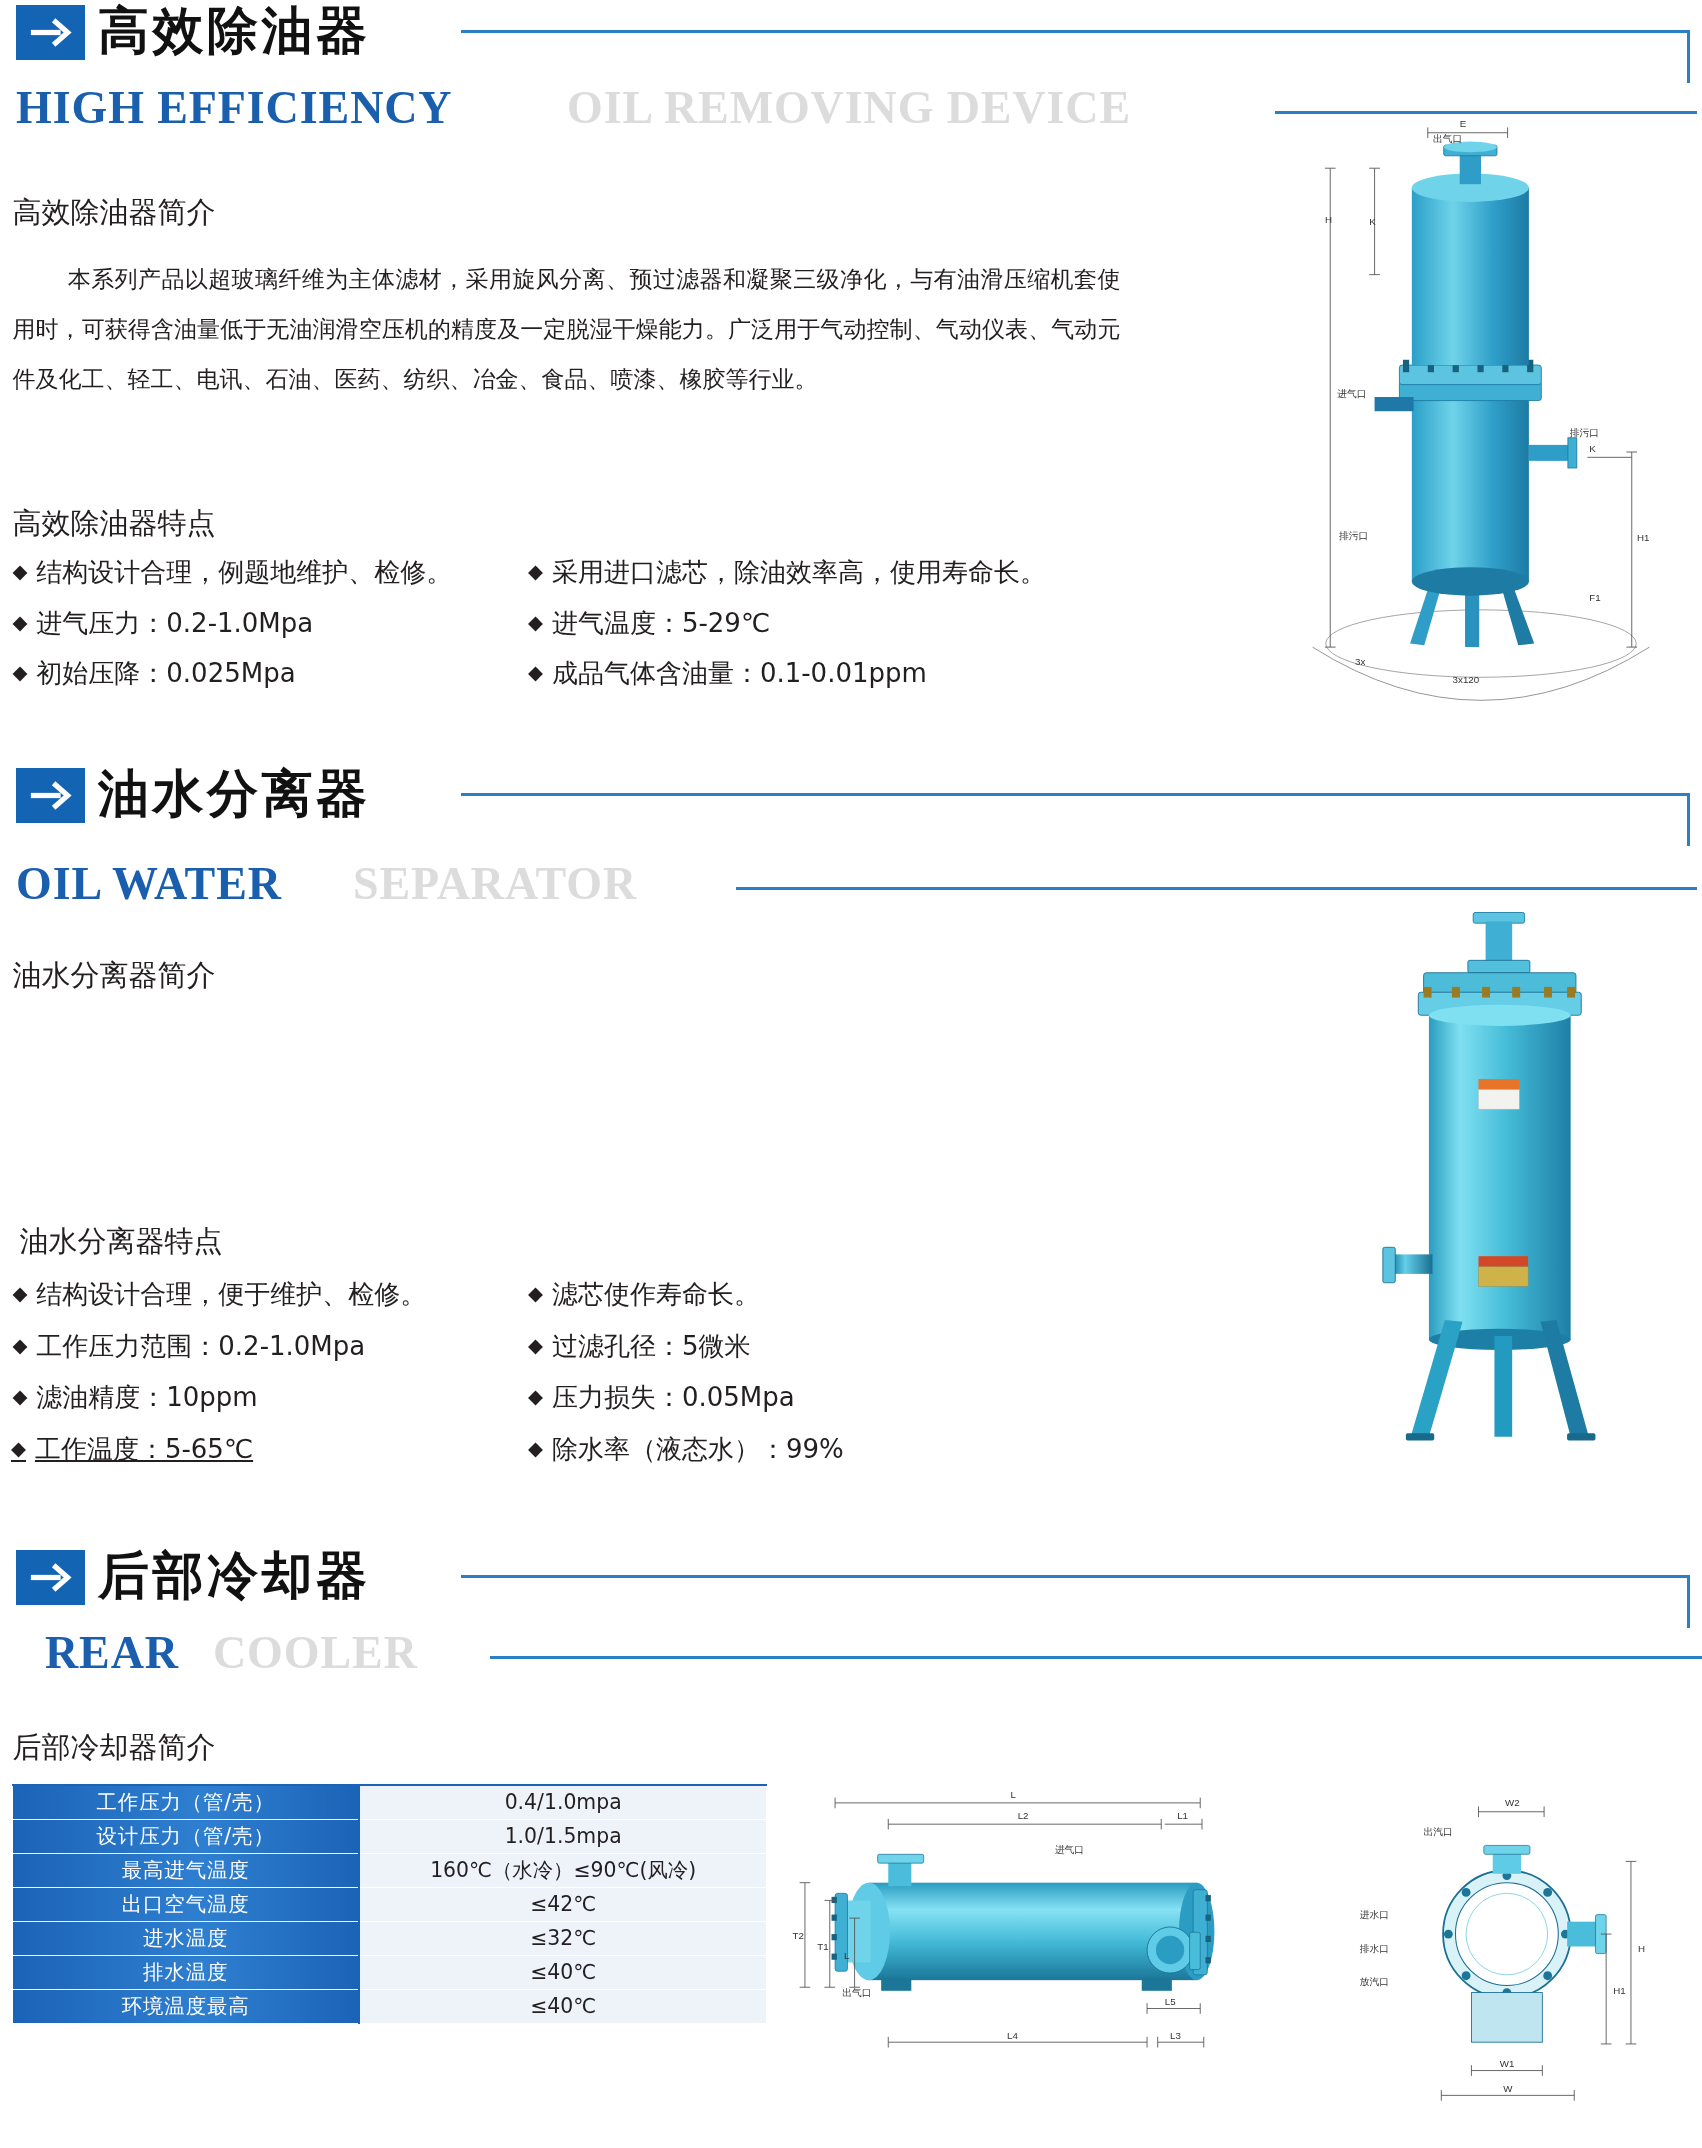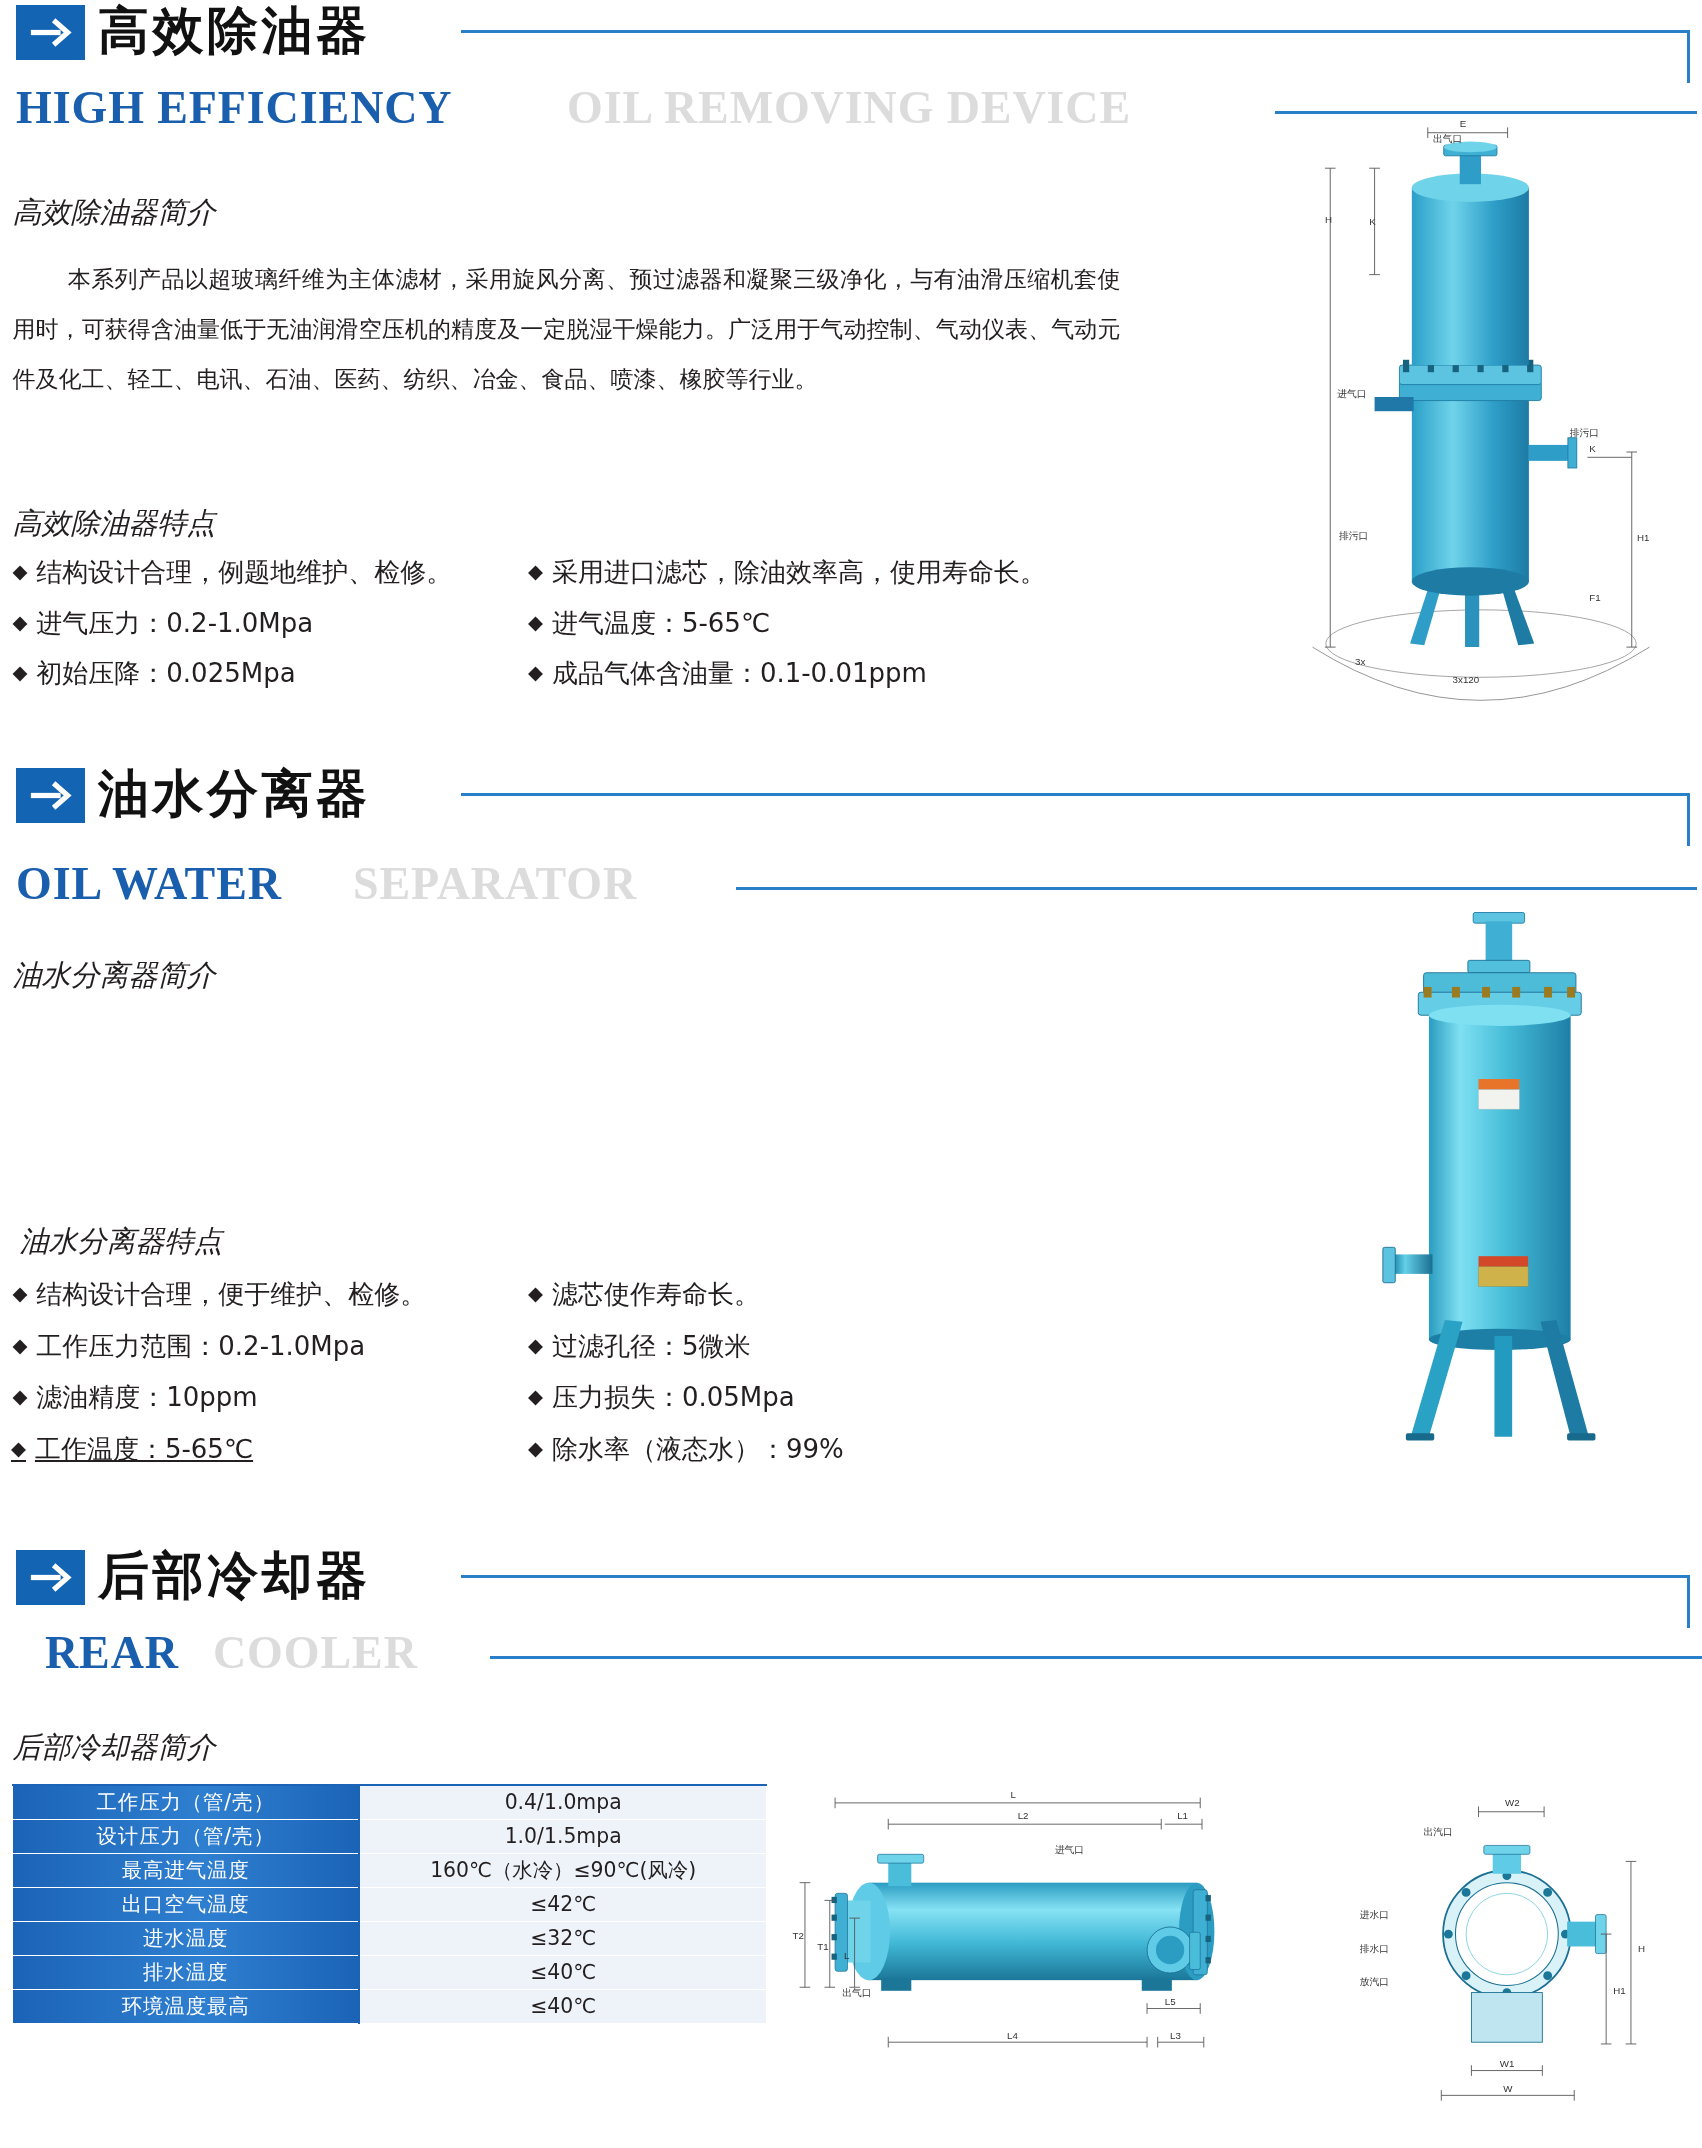--- a/index.html
+++ b/index.html
@@ -38,21 +38,21 @@
   }
   .en-light {
     position:absolute; top:0;
     font-family:"Liberation Serif", serif; font-size:46px; font-weight:bold;
     color:#dcdcdc; letter-spacing:0.9px; white-space:nowrap;
   }
   .en-rule { position:absolute; height:2.7px; background:#2a7fc9; top:30px; }
 
   
   .sub-head {
-    position:absolute; font-size:29px; color:#231f20; font-family:"DejaVu Sans", sans-serif;font-style:italic;
+    position:absolute; font-size:29px; color:#231f20; font-family:"DejaVu Sans", sans-serif;
   }
   .para {
     position:absolute; font-size:23px; line-height:50px; color:#231f20;
     font-family:"DejaVu Sans", sans-serif; text-align:justify;
   }
   .para .indent { display:inline-block; width:55px; }
 
   .feat {
     position:absolute; font-size:26px; color:#231f20;
     font-family:"DejaVu Sans", sans-serif; white-space:nowrap;
@@ -106,21 +106,21 @@
 
     <div class="para" style="left:12.4px; top:254px; width:1108px;"><span class="indent"></span><span>本系列产品以超玻璃纤维为主体滤材，采用旋风分离、预过滤器和凝聚三级净化，与有油滑压缩机套使用时，可获得含油量低于无油润滑空压机的精度及一定脱湿干燥能力。广泛用于气动控制、气动仪表、气动元件及化工、轻工、电讯、石油、医药、纺织、冶金、食品、喷漆、橡胶等行业。</span></div>
 
     <div class="sub-head" style="left:12.4px; top:504px;">高效除油器特点</div>
 
     <div class="feat" style="left:12.4px; top:555px;"><span class="dia">◆</span><span>结构设计合理，例题地维护、检修。</span></div>
     <div class="feat" style="left:12.4px; top:606px;"><span class="dia">◆</span><span>进气压力：0.2-1.0Mpa</span></div>
     <div class="feat" style="left:12.4px; top:656px;"><span class="dia">◆</span><span>初始压降：0.025Mpa</span></div>
 
     <div class="feat" style="left:528px; top:555px;"><span class="dia">◆</span><span>采用进口滤芯，除油效率高，使用寿命长。</span></div>
-    <div class="feat" style="left:528px; top:606px;"><span class="dia">◆</span><span>进气温度：5-65℃</span></div>
+    <div class="feat" style="left:528px; top:606px;"><span class="dia">◆</span><span>进气温度：5-29℃</span></div>
     <div class="feat" style="left:528px; top:656px;"><span class="dia">◆</span><span>成品气体含油量：0.1-0.01ppm</span></div>
 
     <div class="img-wrap" style="left:1277px; top:115px; width:408px; height:674px;">
       <svg width="408" height="674" viewBox="0 0 460 760">
         <defs>
           <linearGradient id="g1" x1="0" y1="0" x2="1" y2="0">
             <stop offset="0%" stop-color="#2a9fc8"></stop>
             <stop offset="35%" stop-color="#6fd3ea"></stop>
             <stop offset="70%" stop-color="#2e9ec8"></stop>
             <stop offset="100%" stop-color="#1d7ba4"></stop>

